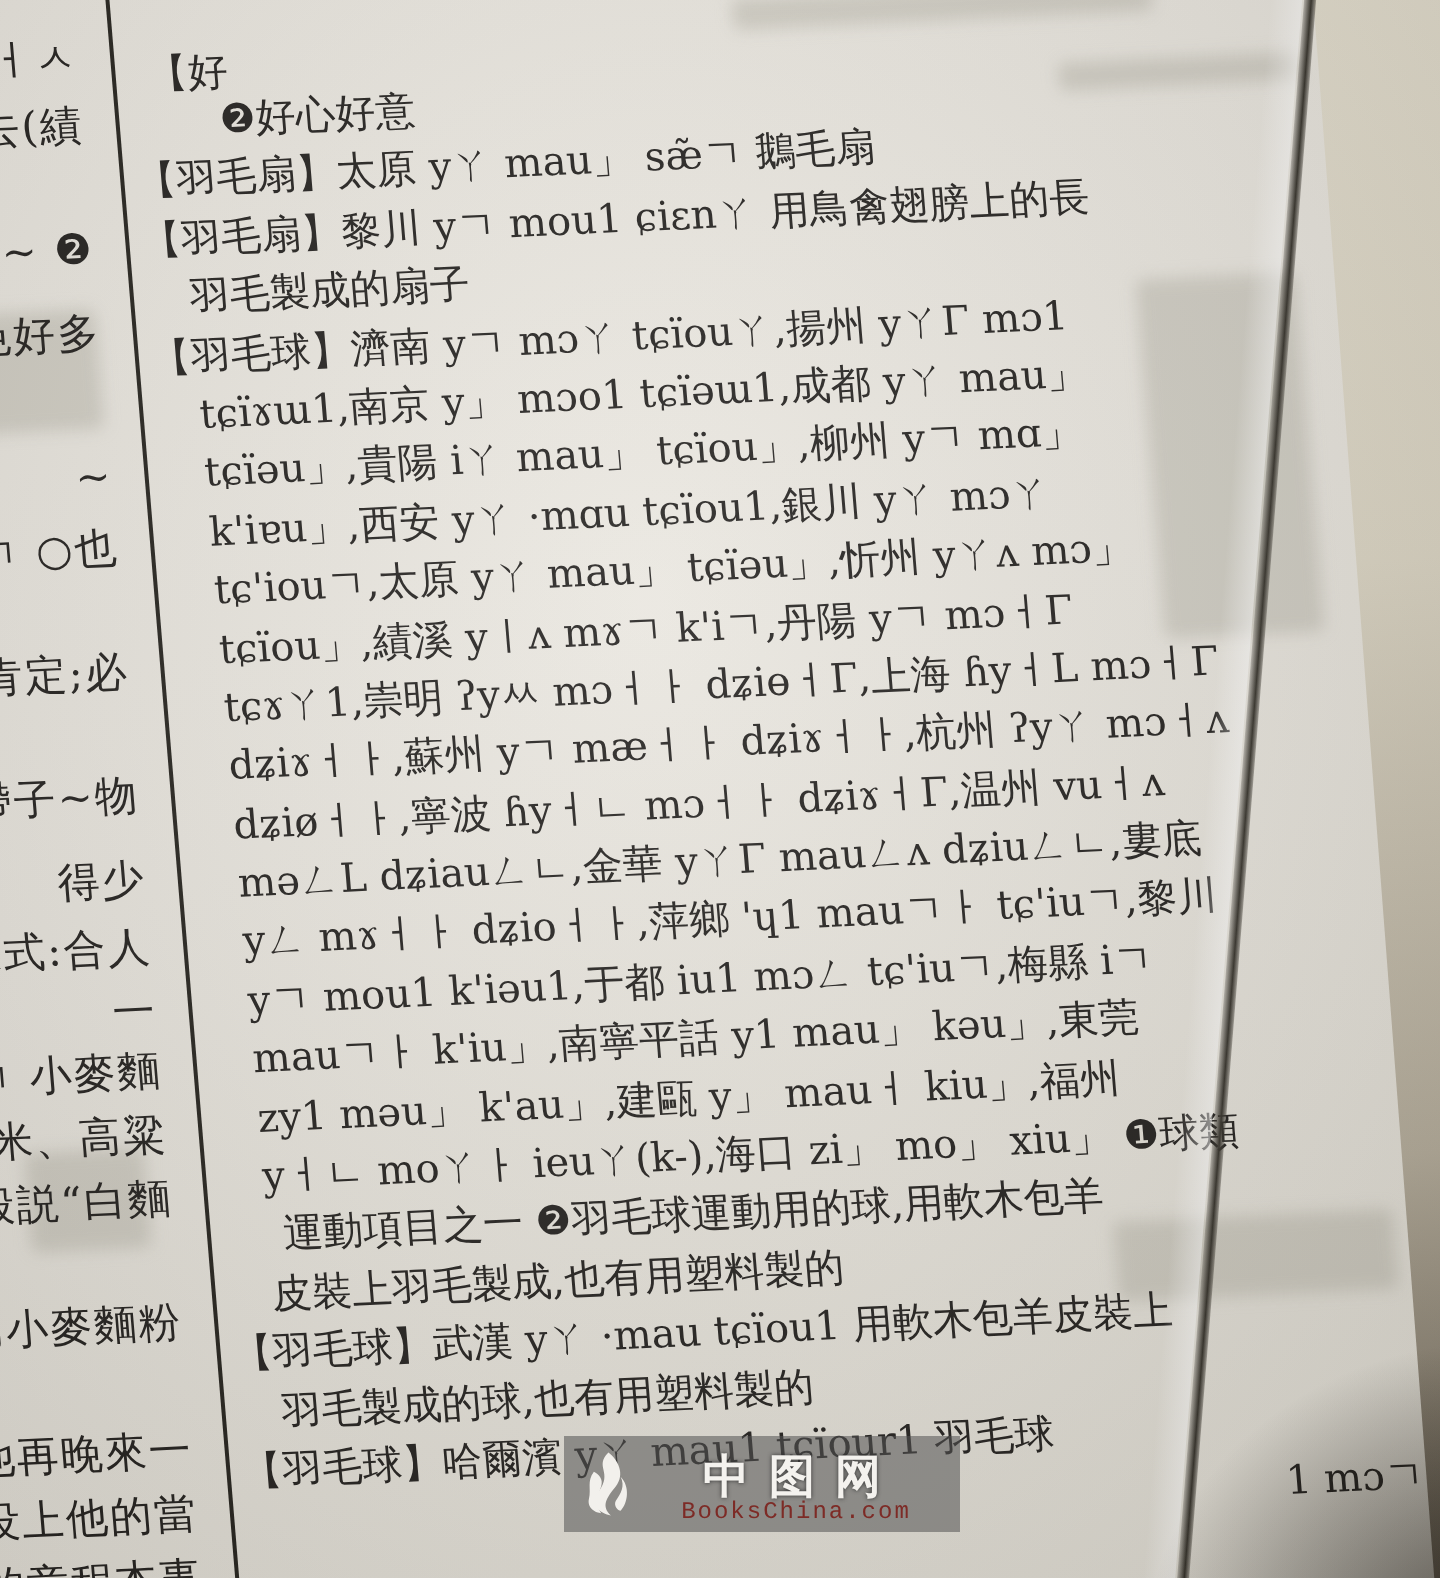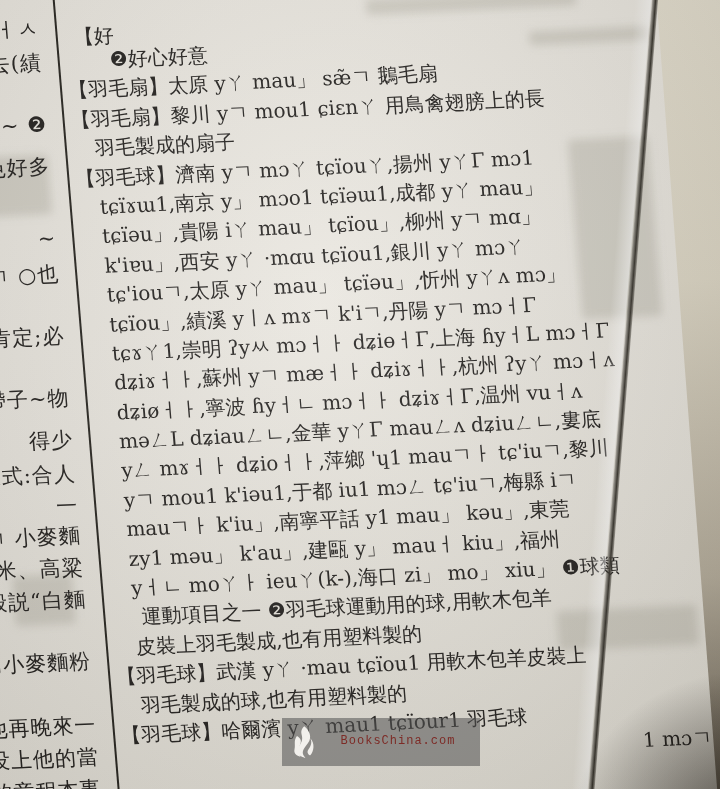--- a/index.html
+++ b/index.html
@@ -138,17 +138,18 @@
   <div class="corner-shadow"></div>
   <div class="vignette"></div>
 
   <div class="watermark">
     <svg class="wm-logo" viewBox="0 0 24 28">
       <path d="M13 1 C7 7 15 9 9 17 C4 23 10 26 14 27 C10 23 12 20 16 15 C20 10 17 4 13 1 Z" fill="#f2f0ec"></path>
       <path d="M7 9 C4 13 6 16 5 20 C4 24 8 26 10 26 C7 22 9 18 10 15 C11 12 9 10 7 9 Z" fill="#f2f0ec"></path>
       <path d="M18 11 C20 15 18 18 16 21 C15 23 17 25 18 25 C21 22 22 15 18 11 Z" fill="#f2f0ec"></path>
     </svg>
     <div class="wm-texts">
+      <div class="wm-title">中图网</div>
       <div class="wm-url">BooksChina.com</div>
     </div>
   </div>
 
 </div>
 
 </body></html>

